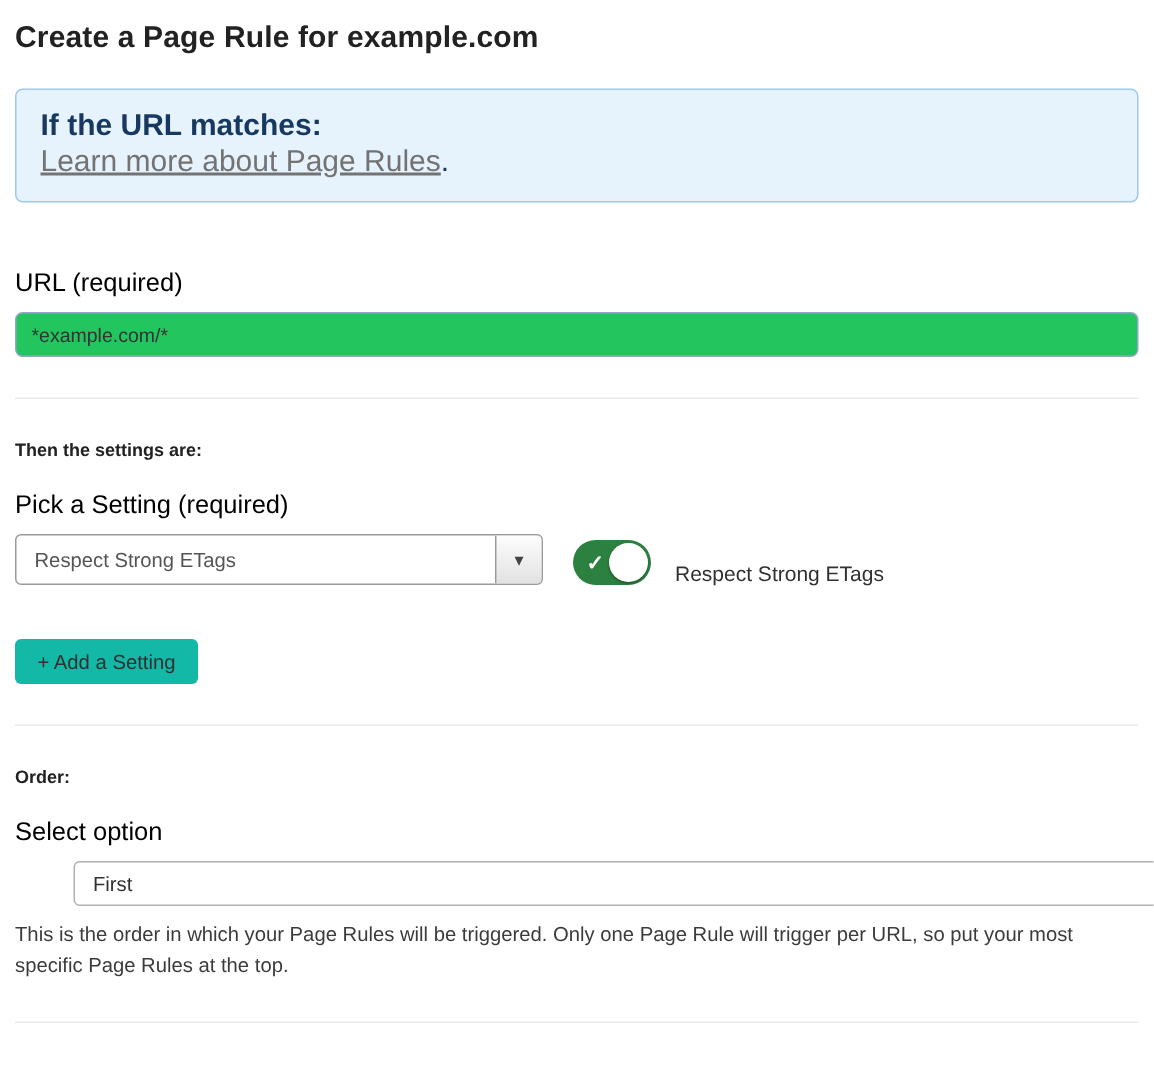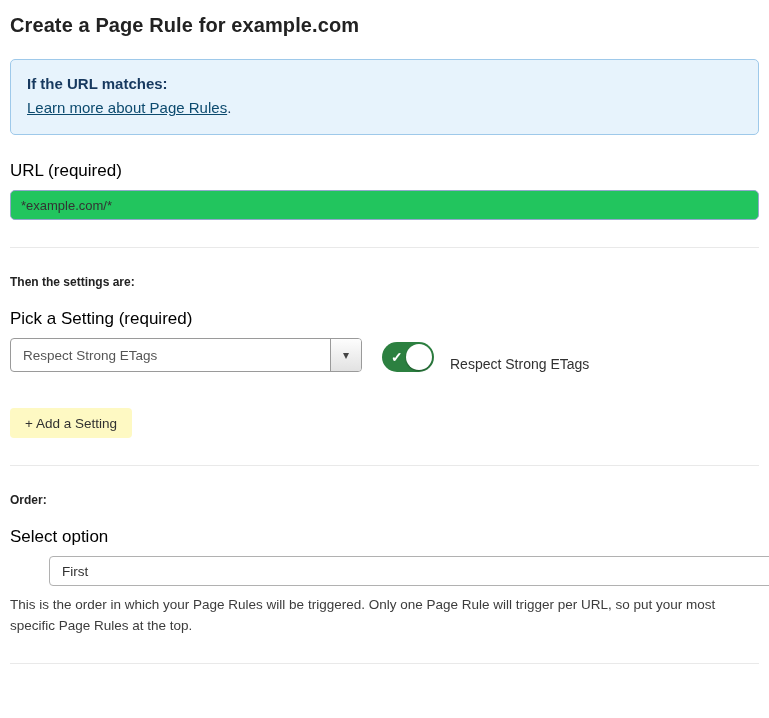--- a/index.html
+++ b/index.html
@@ -17,26 +17,26 @@
     margin:2px 0 22px 0;
     letter-spacing:.1px;
   }
 
   .info-box {
     background:#e7f3fc;
     border:1px solid #9ec9ea;
     border-radius:5px;
     padding:12px 16px 14px 16px;
     color:#17395f;
-    font-size:15px;
+    font-size:20px;
     line-height:24px;
-    margin-bottom:26px;
+    margin-bottom:44px;
   }
   .info-heading { font-weight:700; }
-  .info-link { color:#0c4a6e; text-decoration:underline; cursor:pointer; }
+  .info-link { color:#737373; text-decoration:underline; cursor:pointer; }
   .info-link-suffix { color:#17395f; }
 
   .field-label {
     display:block;
     font-size:17px;
     color:#000000;
     margin-bottom:9px;
   }
 
   .url-input {
@@ -110,21 +110,21 @@
     width:26px; height:26px; border-radius:50%;
     background:#fff;
     box-shadow:0 1px 2px rgba(0,0,0,.35);
   }
   .toggle-label { margin-left:16px; font-size:14px; color:#313131; }
 
   .add-setting-btn {
     margin-top:36px;
     height:30px;
     padding:0 15px;
-    background:#fef9c3;
+    background:#14b8a6;
     border:none;
     border-radius:4px;
     font-size:13.5px;
     color:#313131;
     font-family:inherit;
     cursor:pointer;
   }
 
   .order-select {
     width:100%; height:30px;

